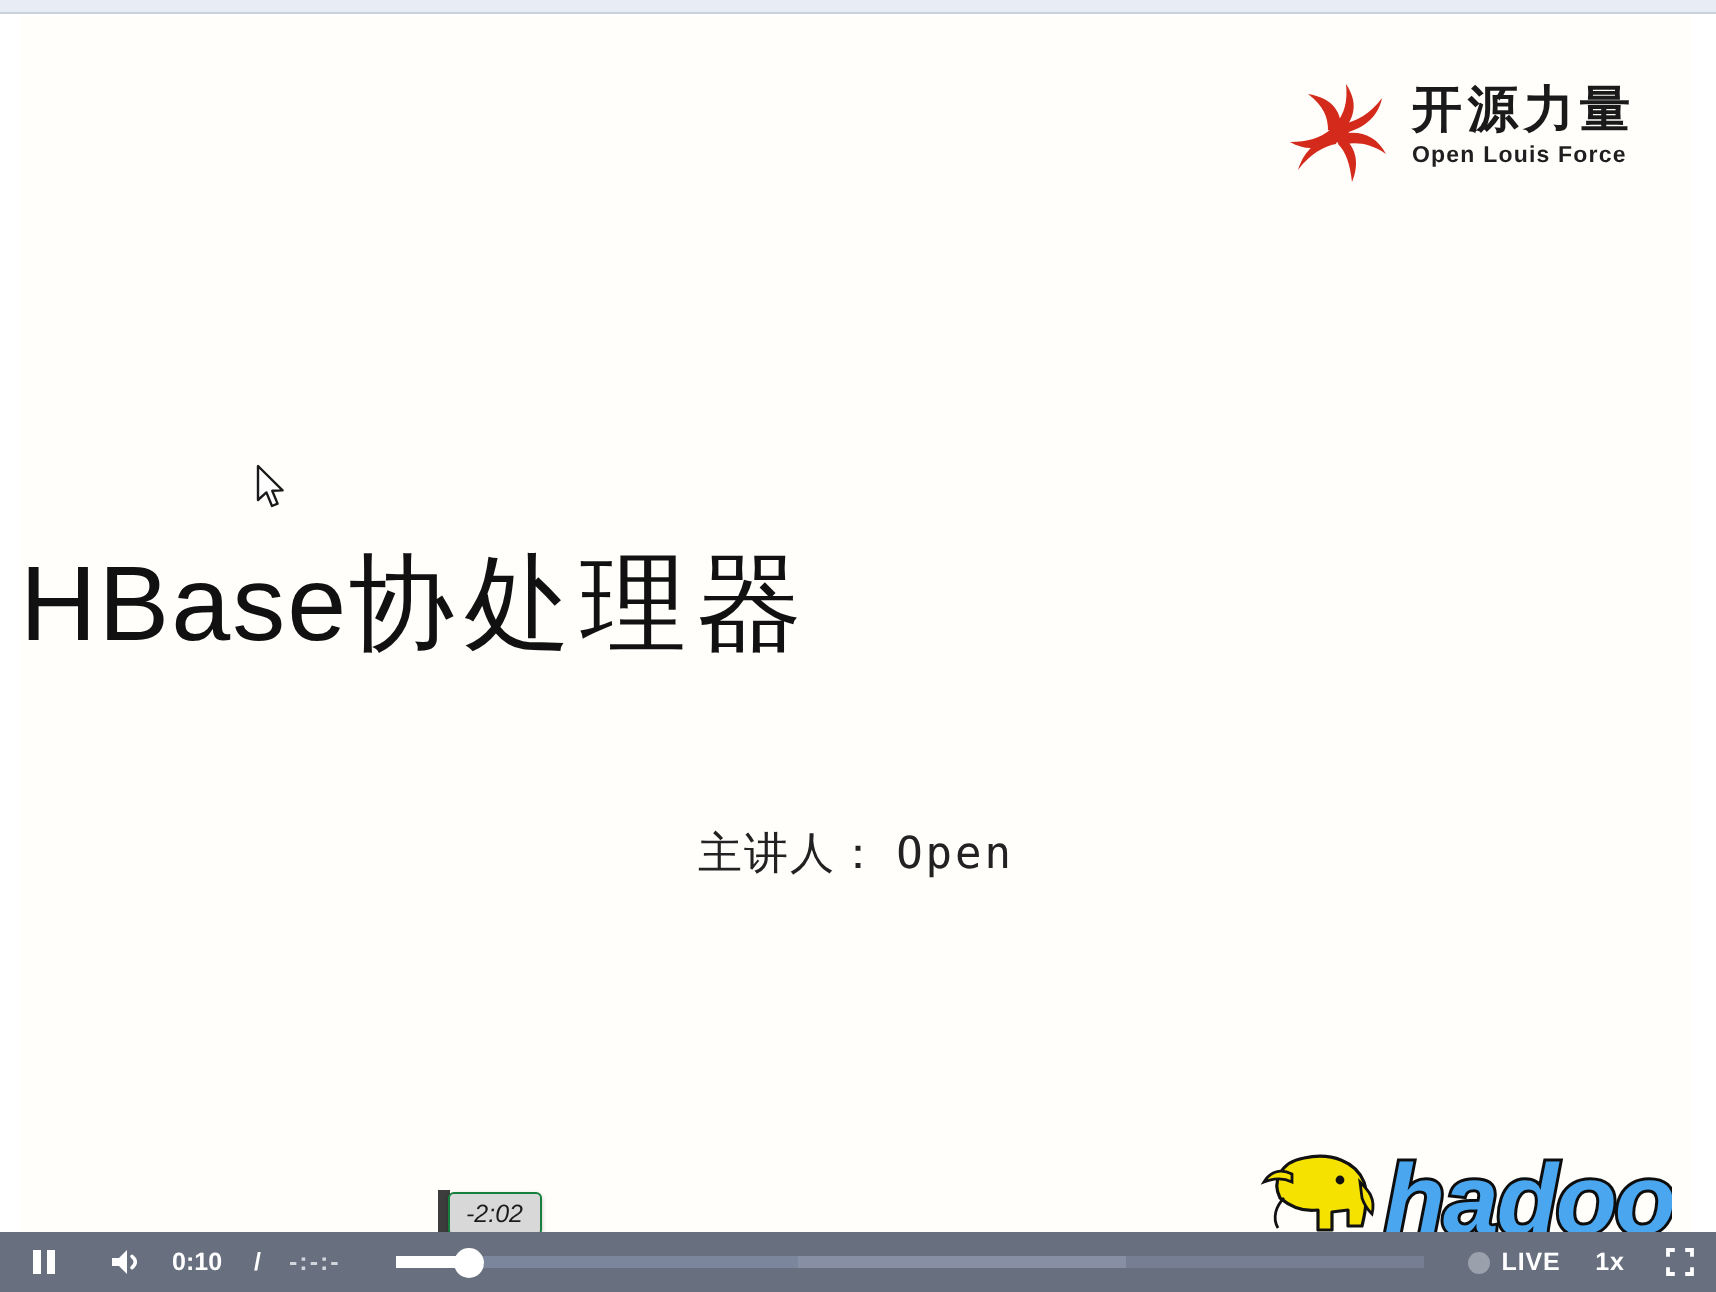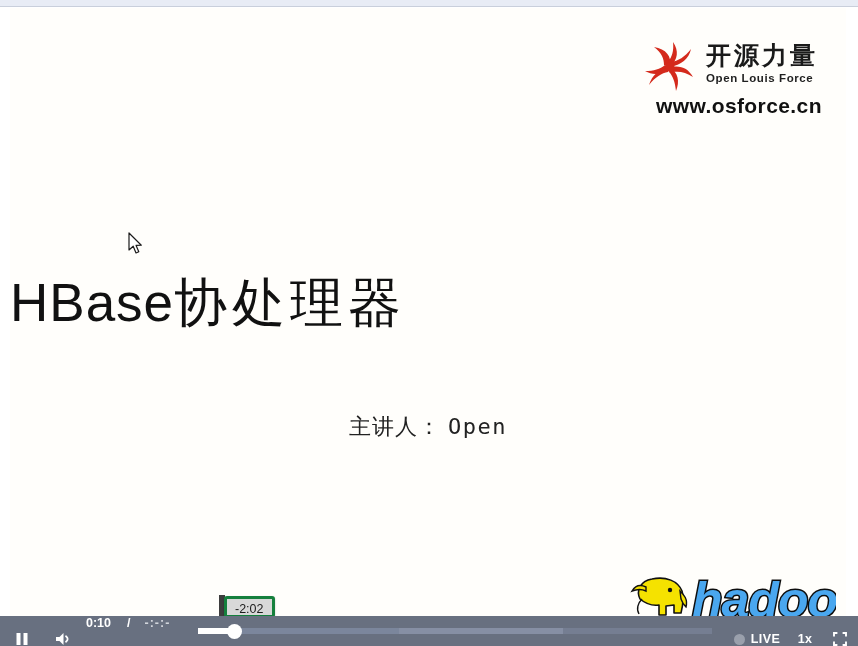--- a/index.html
+++ b/index.html
@@ -172,49 +172,51 @@
   }
 
   
   .time-tooltip {
     position: absolute;
     left: 224px;
     top: 596px;
     height: 22px;
     padding: 0 8px;
     background: #d8d8d8;
-    border: 3px solid #15803d;
+    border: 1px solid #15803d;
     border-radius: 3px;
     color: #1b1b1b;
     font-size: 12.5px;
     line-height: 21px;
     font-weight: 500;
     white-space: nowrap;
     box-shadow: 0 1px 2px rgba(0,0,0,0.25);
     z-index: 9;
+    font-style: italic;
   }
   .tooltip-shadowbar {
     position: absolute;
     left: 219px;
     top: 595px;
     width: 6px;
     height: 23px;
     background: #3d3d3d;
     z-index: 8;
   }
 
   
   .controls {
     position: absolute;
     left: 0;
     bottom: 0;
     width: 858px;
     height: 30px;
     background: #687080;
     display: flex;
+    align-items: center;
     z-index: 10;
   }
 
   .ctl-btn {
     height: 46px;
     display: flex;
     align-items: center;
     justify-content: center;
     cursor: pointer;
     flex: 0 0 auto;
@@ -347,21 +349,20 @@
               <path d="M28 27 C36 33 38 41 34 51 C33 42 31 36 27 32 Z"></path>
               <path d="M28 27 C20 35 12 36 3 31 C12 31 18 29 23 25 Z"></path>
               <path d="M28 27 C17 29 10 35 7 45 C13 37 20 33 26 32 Z"></path>
               <path d="M28 27 C39 25 47 19 49 9 C43 17 36 21 29 22 Z"></path>
               <circle cx="28" cy="27" r="4.5"></circle>
             </g>
           </svg>
         </div>
         <div class="osf-cn-text">开源力量</div>
         <div class="osf-en-text">Open Louis Force</div>
-        <div class="osf-url">www.osforce.cn</div>
       </div>
 
       <div class="slide-title">
         <span>HBase</span><span class="cjk">协处理器</span>
       </div>
 
       <div class="slide-presenter">
         <span>主讲人：</span>
         <span class="pname">Open</span>
       </div>

